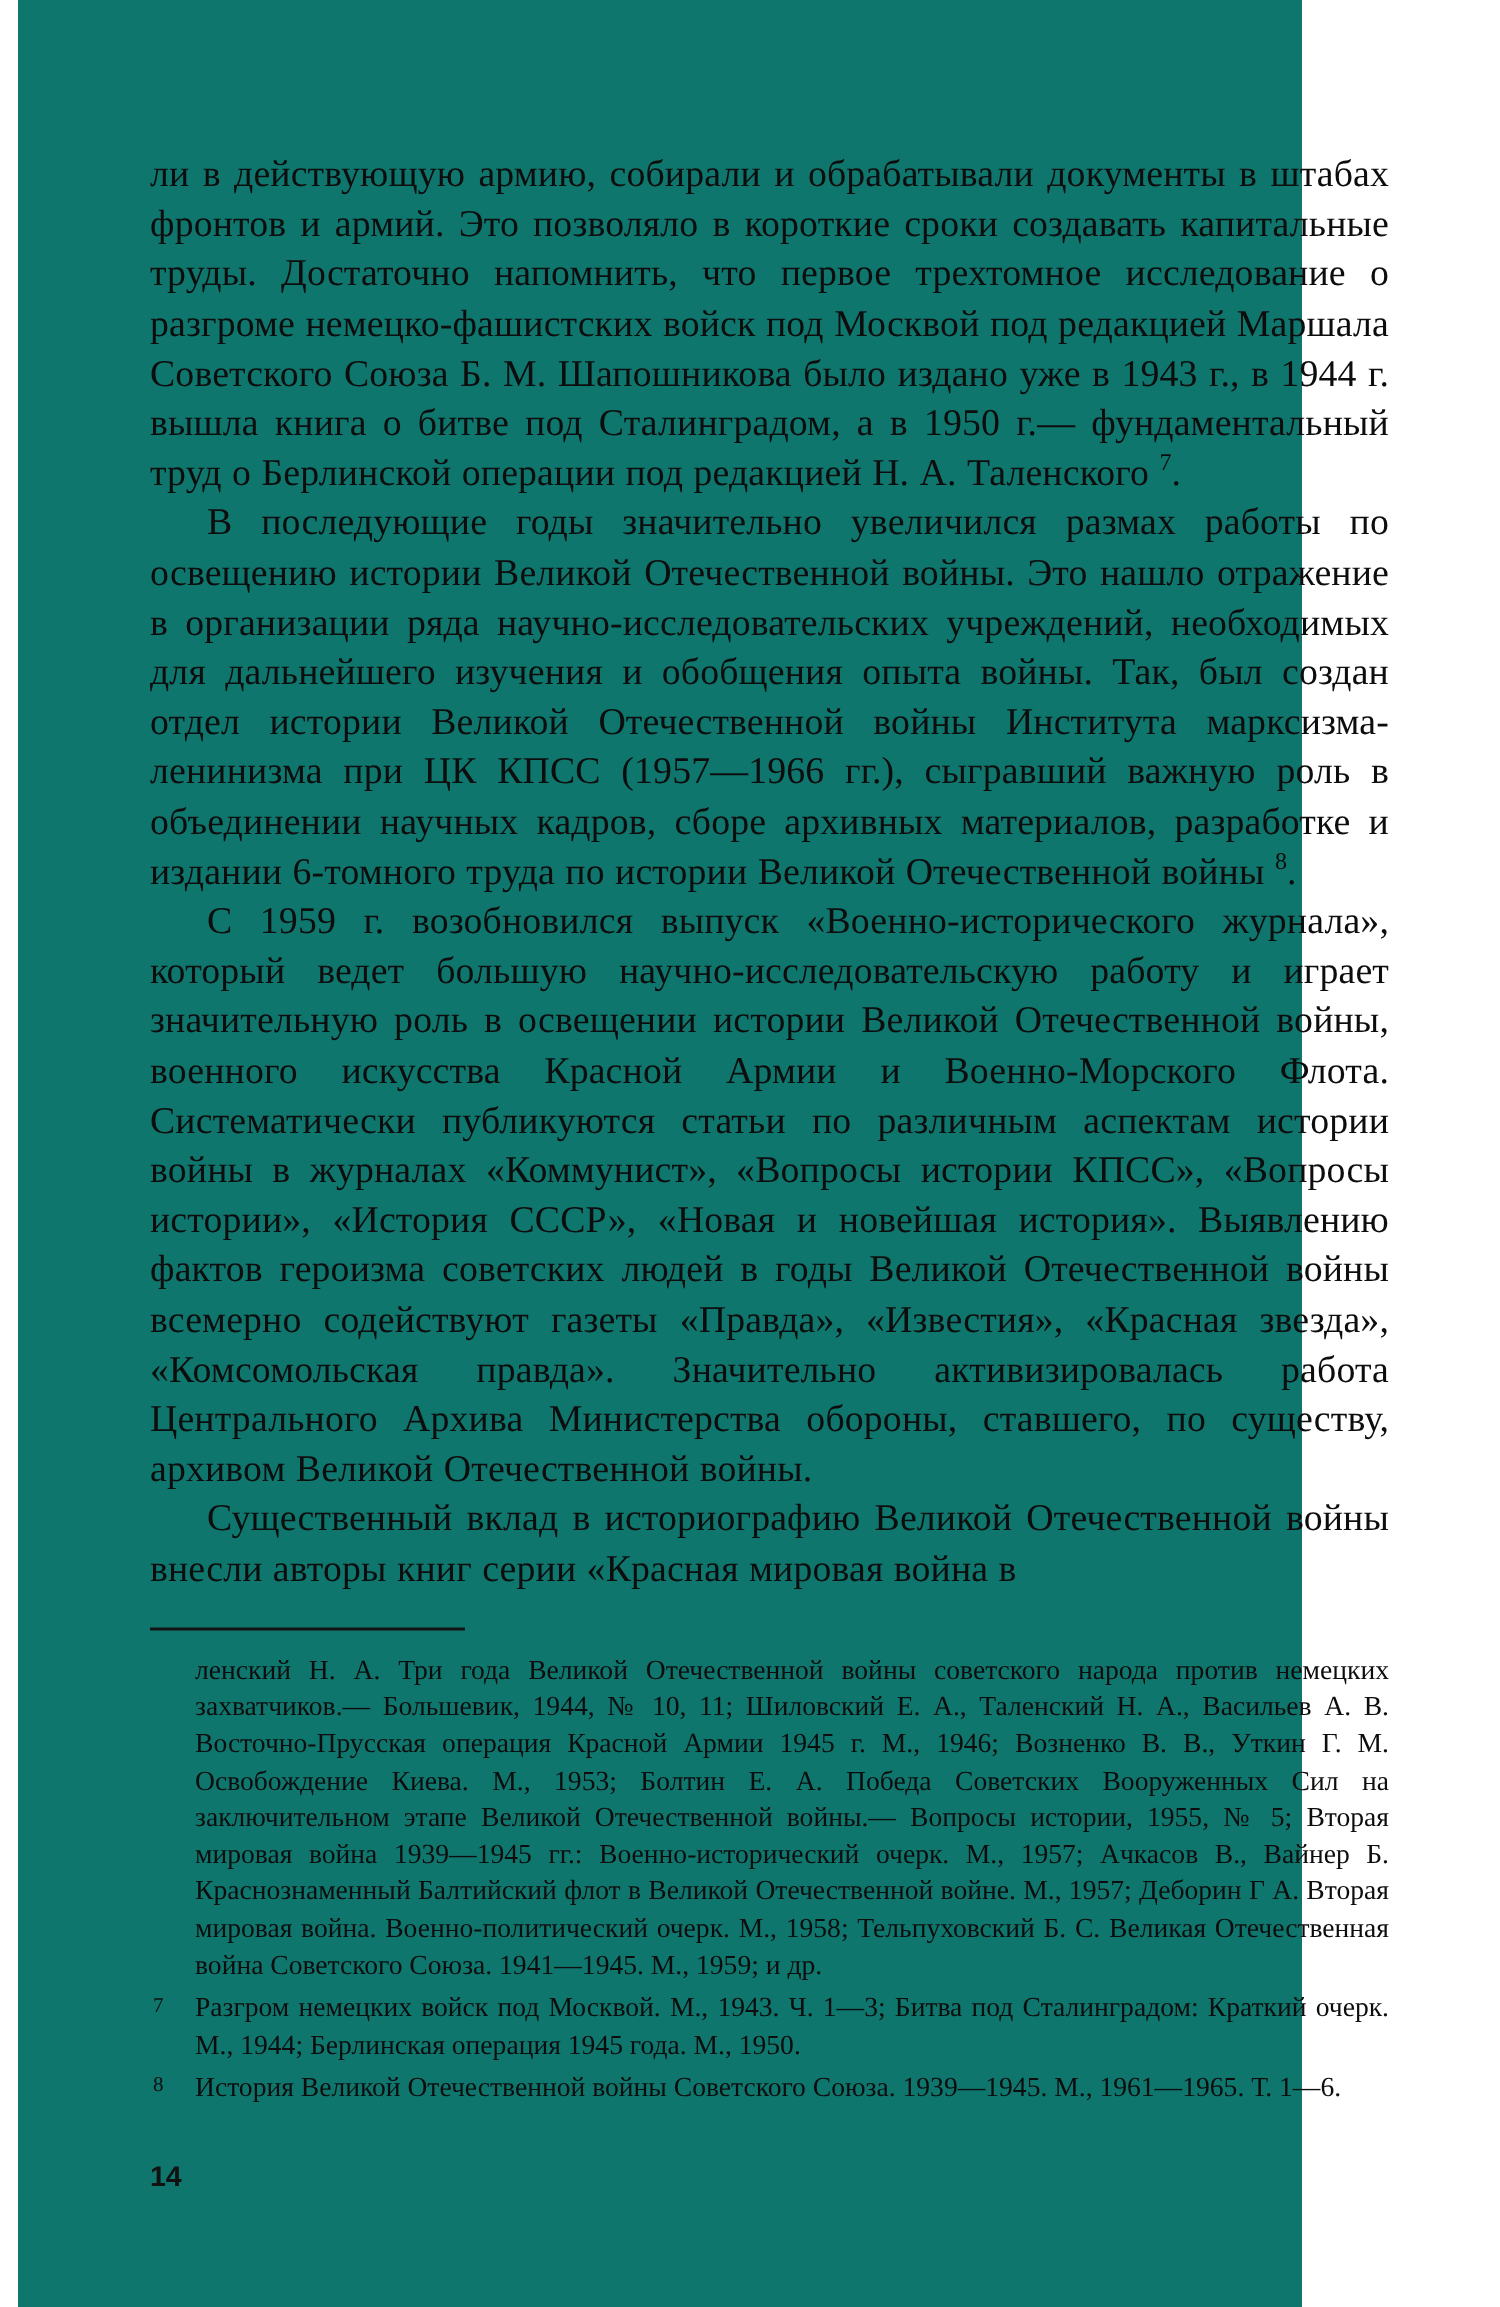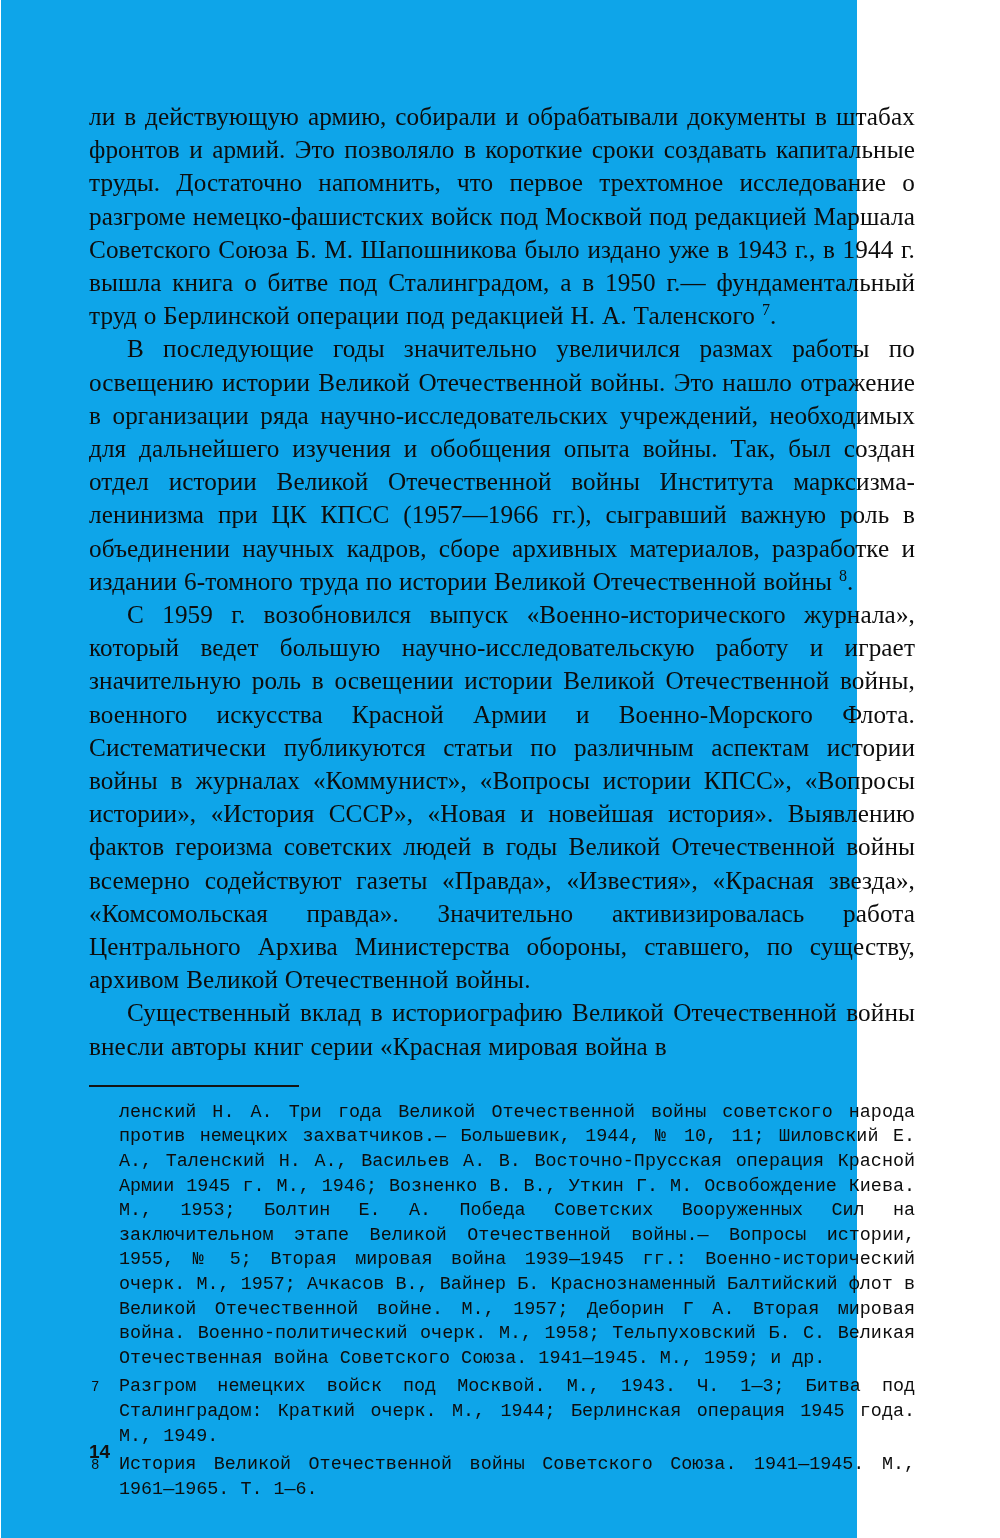--- a/index.html
+++ b/index.html
@@ -10,24 +10,24 @@
   body {
     width: 1000px;
     height: 1538px;
     font-family: "Liberation Serif", serif;
     color: #111111;
     position: relative;
     overflow: hidden;
   }
   .page {
     position: absolute;
-    left: 1px; top: 0;
+    left: 12px; top: 0;
     width: 856px;
     height: 1538px;
-    background: #0ea5e9;
+    background: #0f766e;
   }
   .content {
     position: absolute;
     left: 88px;
     top: 100px;
     width: 826px;
   }
   .body-text p {
     margin: 0;
     font-size: 25.2px;
@@ -57,21 +57,20 @@
     font-size: 18.4px;
     line-height: 24.6px;
     text-align: justify;
     color: #0d0d0d;
   }
   .footnotes .fn {
     margin: 4px 0 0 0;
     position: relative;
     padding-left: 30px;
     text-indent: 0;
-    font-family: Liberation Mono, monospace;
   }
   .footnotes .fn .marker {
     position: absolute;
     left: 2px;
     top: 0;
     font-size: 14px;
     vertical-align: super;
   }
   .footnotes .fn.cont {
     padding-left: 30px;
@@ -97,21 +96,21 @@
       <p class="first"><span>ли в действующую армию, собирали и обрабатывали документы в штабах фронтов и армий. Это позволяло в короткие сроки создавать капитальные труды. Достаточно напомнить, что первое трехтомное исследование о разгроме немецко-фашистских войск под Москвой под редакцией Маршала Советского Союза Б. М. Шапошникова было издано уже в 1943 г., в 1944 г. вышла книга о битве под Сталинградом, а в 1950 г.— фундаментальный труд о Берлинской операции под редакцией Н. А. Таленского </span><span class="sup">7</span>.</p>
       <p><span>В последующие годы значительно увеличился размах работы по освещению истории Великой Отечественной войны. Это нашло отражение в организации ряда научно-исследовательских учреждений, необходимых для дальнейшего изучения и обобщения опыта войны. Так, был создан отдел истории Великой Отечественной войны Института марксизма-ленинизма при ЦК КПСС (1957—1966 гг.), сыгравший важную роль в объединении научных кадров, сборе архивных материалов, разработке и издании 6-томного труда по истории Великой Отечественной войны </span><span class="sup">8</span>.</p>
       <p>С 1959 г. возобновился выпуск «Военно-исторического журнала», который ведет большую научно-исследовательскую работу и играет значительную роль в освещении истории Великой Отечественной войны, военного искусства Красной Армии и Военно-Морского Флота. Систематически публикуются статьи по различным аспектам истории войны в журналах «Коммунист», «Вопросы истории КПСС», «Вопросы истории», «История СССР», «Новая и новейшая история». Выявлению фактов героизма советских людей в годы Великой Отечественной войны всемерно содействуют газеты «Правда», «Известия», «Красная звезда», «Комсомольская правда». Значительно активизировалась работа Центрального Архива Министерства обороны, ставшего, по существу, архивом Великой Отечественной войны.</p>
       <p>Существенный вклад в историографию Великой Отечественной войны внесли авторы книг серии «Красная мировая война в</p>
     </div>
 
     <div class="footnote-rule"></div>
 
     <div class="footnotes">
       <p class="fn cont"><span>ленский Н. А. Три года Великой Отечественной войны советского народа против немецких захватчиков.— Большевик, 1944, № 10, 11; Шиловский Е. А., Таленский Н. А., Васильев А. В. Восточно-Прусская операция Красной Армии 1945 г. М., 1946; Возненко В. В., Уткин Г. М. Освобождение Киева. М., 1953; Болтин Е. А. Победа Советских Вооруженных Сил на заключительном этапе Великой Отечественной войны.— Вопросы истории, 1955, № 5; Вторая мировая война 1939—1945 гг.: Военно-исторический очерк. М., 1957; Ачкасов В., Вайнер Б. Краснознаменный Балтийский флот в Великой Отечественной войне. М., 1957; Деборин Г А. Вторая мировая война. Военно-политический очерк. М., 1958; Тельпуховский Б. С. Великая Отечественная война Советского Союза. 1941—1945. М., 1959; и др.</span></p>
-      <p class="fn"><span class="marker">7</span><span>Разгром немецких войск под Москвой. М., 1943. Ч. 1—3; Битва под Сталинградом: Краткий очерк. М., 1944; Берлинская операция 1945 года. М., 1949.</span></p>
-      <p class="fn"><span class="marker">8</span><span>История Великой Отечественной войны Советского Союза. 1941—1945. М., 1961—1965. Т. 1—6.</span></p>
+      <p class="fn"><span class="marker">7</span><span>Разгром немецких войск под Москвой. М., 1943. Ч. 1—3; Битва под Сталинградом: Краткий очерк. М., 1944; Берлинская операция 1945 года. М., 1950.</span></p>
+      <p class="fn"><span class="marker">8</span><span>История Великой Отечественной войны Советского Союза. 1939—1945. М., 1961—1965. Т. 1—6.</span></p>
     </div>
 
   </div>
 
   <div class="page-number">14</div>
 
 </div>
 
 </body></html>

